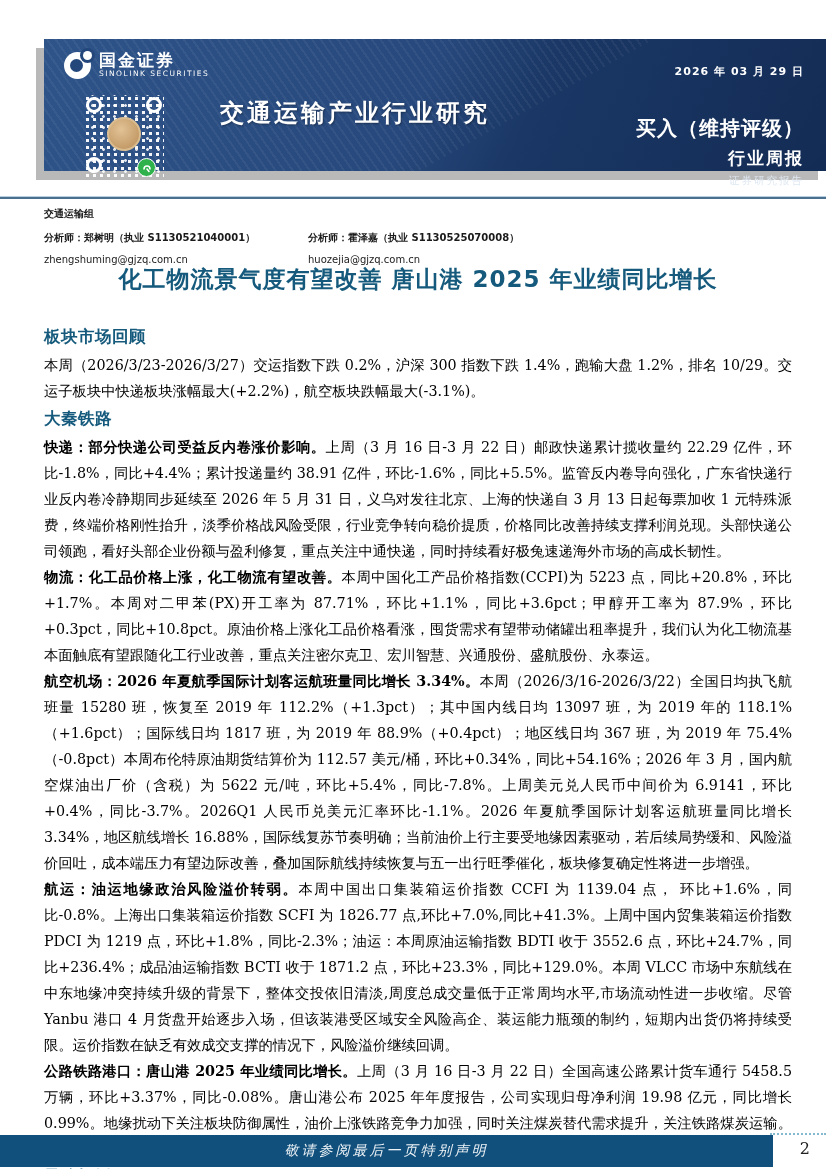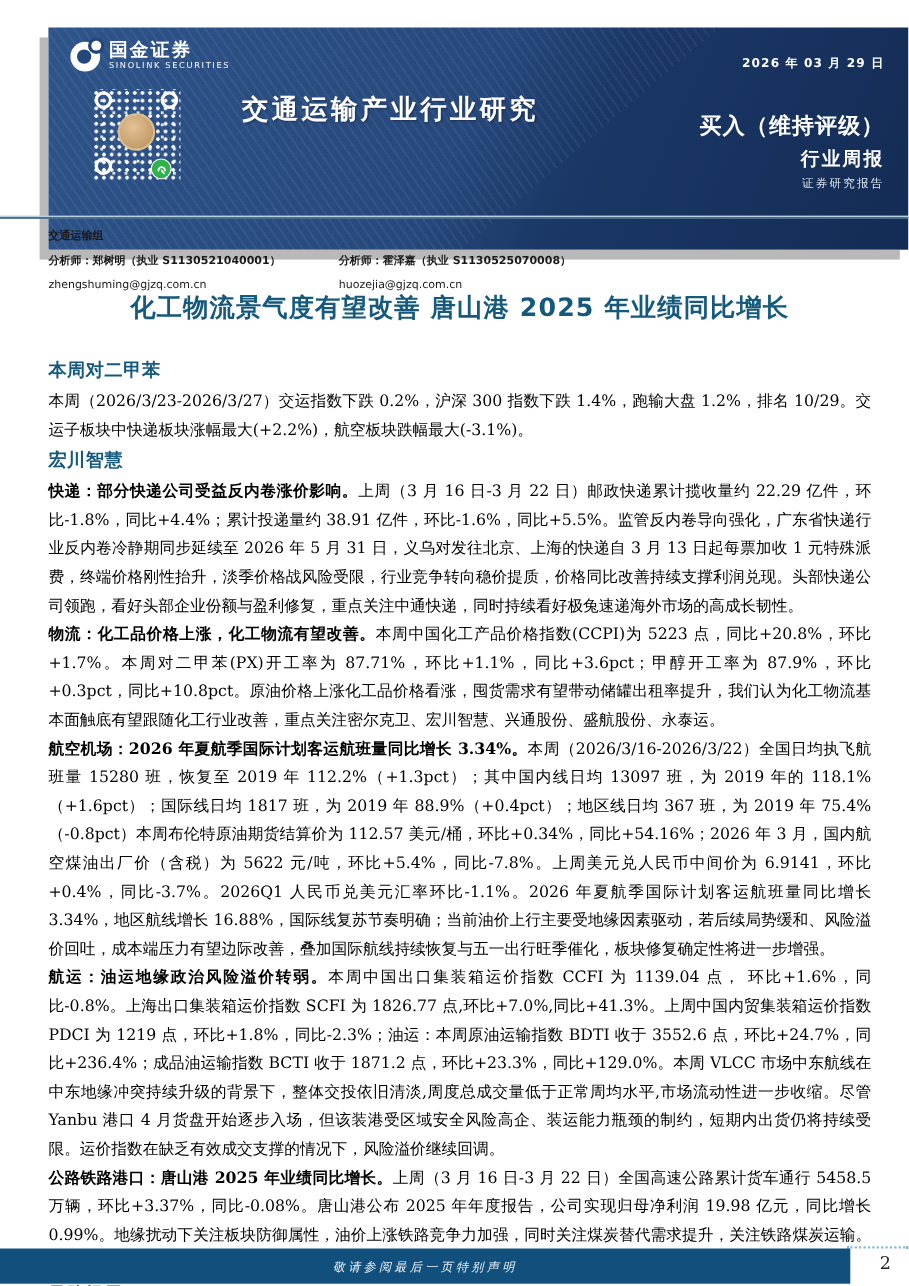--- a/index.html
+++ b/index.html
@@ -1,20 +1,20 @@
 <!DOCTYPE html>
 <html lang="zh" style="--accent: #155a7c;"><head>
 <meta charset="utf-8">
 <style>
   html,body{margin:0;padding:0;background:#fff;}
   .page{position:relative;width:826px;height:1169px;background:#fff;overflow:hidden;
         font-family:"DejaVu Serif","Liberation Serif",serif;color:#111;}
 
   
-  .hdr{position:absolute;left:44px;top:25px;width:782px;height:202px;
+  .hdr{position:absolute;left:44px;top:39px;width:782px;height:132px;
        background:linear-gradient(115deg,#2e5489 0%,#27487c 48%,#1a3765 62%,#132c55 100%);
        box-shadow:-8px 9px 0 #b9b9b9;}
   .hdr-stripes{position:absolute;inset:0;
        background:repeating-linear-gradient(55deg,rgba(255,255,255,0.05) 0 2px,transparent 2px 7px);
        clip-path:polygon(0 0,78% 0,48% 100%,0 100%);pointer-events:none;}
   .brand{position:absolute;left:20px;top:12px;display:flex;align-items:center;gap:8px;}
   .brand-mark{position:relative;width:27px;height:27px;background:#fff;border-radius:50%;}
   .brand-mark::after{content:"";position:absolute;left:6px;top:7px;width:13px;height:13px;
        background:#24477b;border-radius:50%;}
   .brand-mark::before{content:"";position:absolute;right:-1px;top:-1px;width:9px;height:9px;
@@ -73,21 +73,21 @@
   .sec-h{color:#155a7c;font-size:16.5px;font-weight:bold;margin:4px 0 4px 0;
         font-family:"DejaVu Sans","Liberation Sans",sans-serif;letter-spacing:.5px;}
   .para{margin:0;font-size:14.3px;line-height:26px;text-align:justify;color:#000;}
   .para b{font-weight:bold;}
 
   
   .footer{position:absolute;left:0;bottom:0;width:826px;height:36px;}
   .fdots{position:absolute;right:0;top:0;width:56px;border-top:2px dotted #86b9cf;}
   .fbar{position:absolute;left:0;top:2px;width:773px;height:32px;background:#11507c;
         display:flex;align-items:center;justify-content:center;}
-  .fbar span{color:#eef3f7;font-size:11px;font-style:italic;letter-spacing:3px;
+  .fbar span{color:#eef3f7;font-size:14px;font-style:italic;letter-spacing:3px;
         font-family:"DejaVu Serif","Liberation Serif",serif;}
   .fpage{position:absolute;right:16px;top:6px;color:#222;font-size:16px;
         font-family:"DejaVu Serif","Liberation Serif",serif;}
 </style>
 </head>
 <body>
 
 <div class="page">
 
   <header class="hdr">
@@ -130,23 +130,23 @@
   <div class="acol">
     <div class="alabel">分析师：霍泽嘉（执业 S1130525070008）</div>
     <div class="aemail">huozejia@gjzq.com.cn</div>
   </div>
 </div>
   </section>
 
   <h2 class="doc-title">化工物流景气度有望改善 唐山港 2025 年业绩同比增长</h2>
 
   <main class="body" id="report-body">
-      <div class="sec-h">本周对二甲苯</div>
+      <div class="sec-h">板块市场回顾</div>
   <p class="para"><b></b><span>本周（2026/3/23-2026/3/27）交运指数下跌 0.2%，沪深 300 指数下跌 1.4%，跑输大盘 1.2%，排名 10/29。交运子板块中快递板块涨幅最大(+2.2%)，航空板块跌幅最大(-3.1%)。</span></p>
-<div class="sec-h">宏川智慧</div>
+<div class="sec-h">大秦铁路</div>
   <p class="para"><b>快递：部分快递公司受益反内卷涨价影响。</b><span>上周（3 月 16 日-3 月 22 日）邮政快递累计揽收量约 22.29 亿件，环比-1.8%，同比+4.4%；累计投递量约 38.91 亿件，环比-1.6%，同比+5.5%。监管反内卷导向强化，广东省快递行业反内卷冷静期同步延续至 2026 年 5 月 31 日，义乌对发往北京、上海的快递自 3 月 13 日起每票加收 1 元特殊派费，终端价格刚性抬升，淡季价格战风险受限，行业竞争转向稳价提质，价格同比改善持续支撑利润兑现。头部快递公司领跑，看好头部企业份额与盈利修复，重点关注中通快递，同时持续看好极兔速递海外市场的高成长韧性。</span></p>
 
   <p class="para"><b>物流：化工品价格上涨，化工物流有望改善。</b><span>本周中国化工产品价格指数(CCPI)为 5223 点，同比+20.8%，环比+1.7%。本周对二甲苯(PX)开工率为 87.71%，环比+1.1%，同比+3.6pct；甲醇开工率为 87.9%，环比+0.3pct，同比+10.8pct。原油价格上涨化工品价格看涨，囤货需求有望带动储罐出租率提升，我们认为化工物流基本面触底有望跟随化工行业改善，重点关注密尔克卫、宏川智慧、兴通股份、盛航股份、永泰运。</span></p>
 
   <p class="para"><b>航空机场：2026 年夏航季国际计划客运航班量同比增长 3.34%。</b><span>本周（2026/3/16-2026/3/22）全国日均执飞航班量 15280 班，恢复至 2019 年 112.2%（+1.3pct）；其中国内线日均 13097 班，为 2019 年的 118.1%（+1.6pct）；国际线日均 1817 班，为 2019 年 88.9%（+0.4pct）；地区线日均 367 班，为 2019 年 75.4%（-0.8pct）本周布伦特原油期货结算价为 112.57 美元/桶，环比+0.34%，同比+54.16%；2026 年 3 月，国内航空煤油出厂价（含税）为 5622 元/吨，环比+5.4%，同比-7.8%。上周美元兑人民币中间价为 6.9141，环比+0.4%，同比-3.7%。2026Q1 人民币兑美元汇率环比-1.1%。2026 年夏航季国际计划客运航班量同比增长 3.34%，地区航线增长 16.88%，国际线复苏节奏明确；当前油价上行主要受地缘因素驱动，若后续局势缓和、风险溢价回吐，成本端压力有望边际改善，叠加国际航线持续恢复与五一出行旺季催化，板块修复确定性将进一步增强。</span></p>
 
   <p class="para"><b>航运：油运地缘政治风险溢价转弱。</b><span>本周中国出口集装箱运价指数 CCFI 为 1139.04 点， 环比+1.6%，同比-0.8%。上海出口集装箱运价指数 SCFI 为 1826.77 点,环比+7.0%,同比+41.3%。上周中国内贸集装箱运价指数 PDCI 为 1219 点，环比+1.8%，同比-2.3%；油运：本周原油运输指数 BDTI 收于 3552.6 点，环比+24.7%，同比+236.4%；成品油运输指数 BCTI 收于 1871.2 点，环比+23.3%，同比+129.0%。本周 VLCC 市场中东航线在中东地缘冲突持续升级的背景下，整体交投依旧清淡,周度总成交量低于正常周均水平,市场流动性进一步收缩。尽管 Yanbu 港口 4 月货盘开始逐步入场，但该装港受区域安全风险高企、装运能力瓶颈的制约，短期内出货仍将持续受限。运价指数在缺乏有效成交支撑的情况下，风险溢价继续回调。</span></p>
 
   <p class="para"><b>公路铁路港口：唐山港 2025 年业绩同比增长。</b><span>上周（3 月 16 日-3 月 22 日）全国高速公路累计货车通行 5458.5 万辆，环比+3.37%，同比-0.08%。唐山港公布 2025 年年度报告，公司实现归母净利润 19.98 亿元，同比增长 0.99%。地缘扰动下关注板块防御属性，油价上涨铁路竞争力加强，同时关注煤炭替代需求提升，关注铁路煤炭运输。推荐皖通高速、大秦铁路。</span></p>
 <div class="sec-h">风险提示</div>

